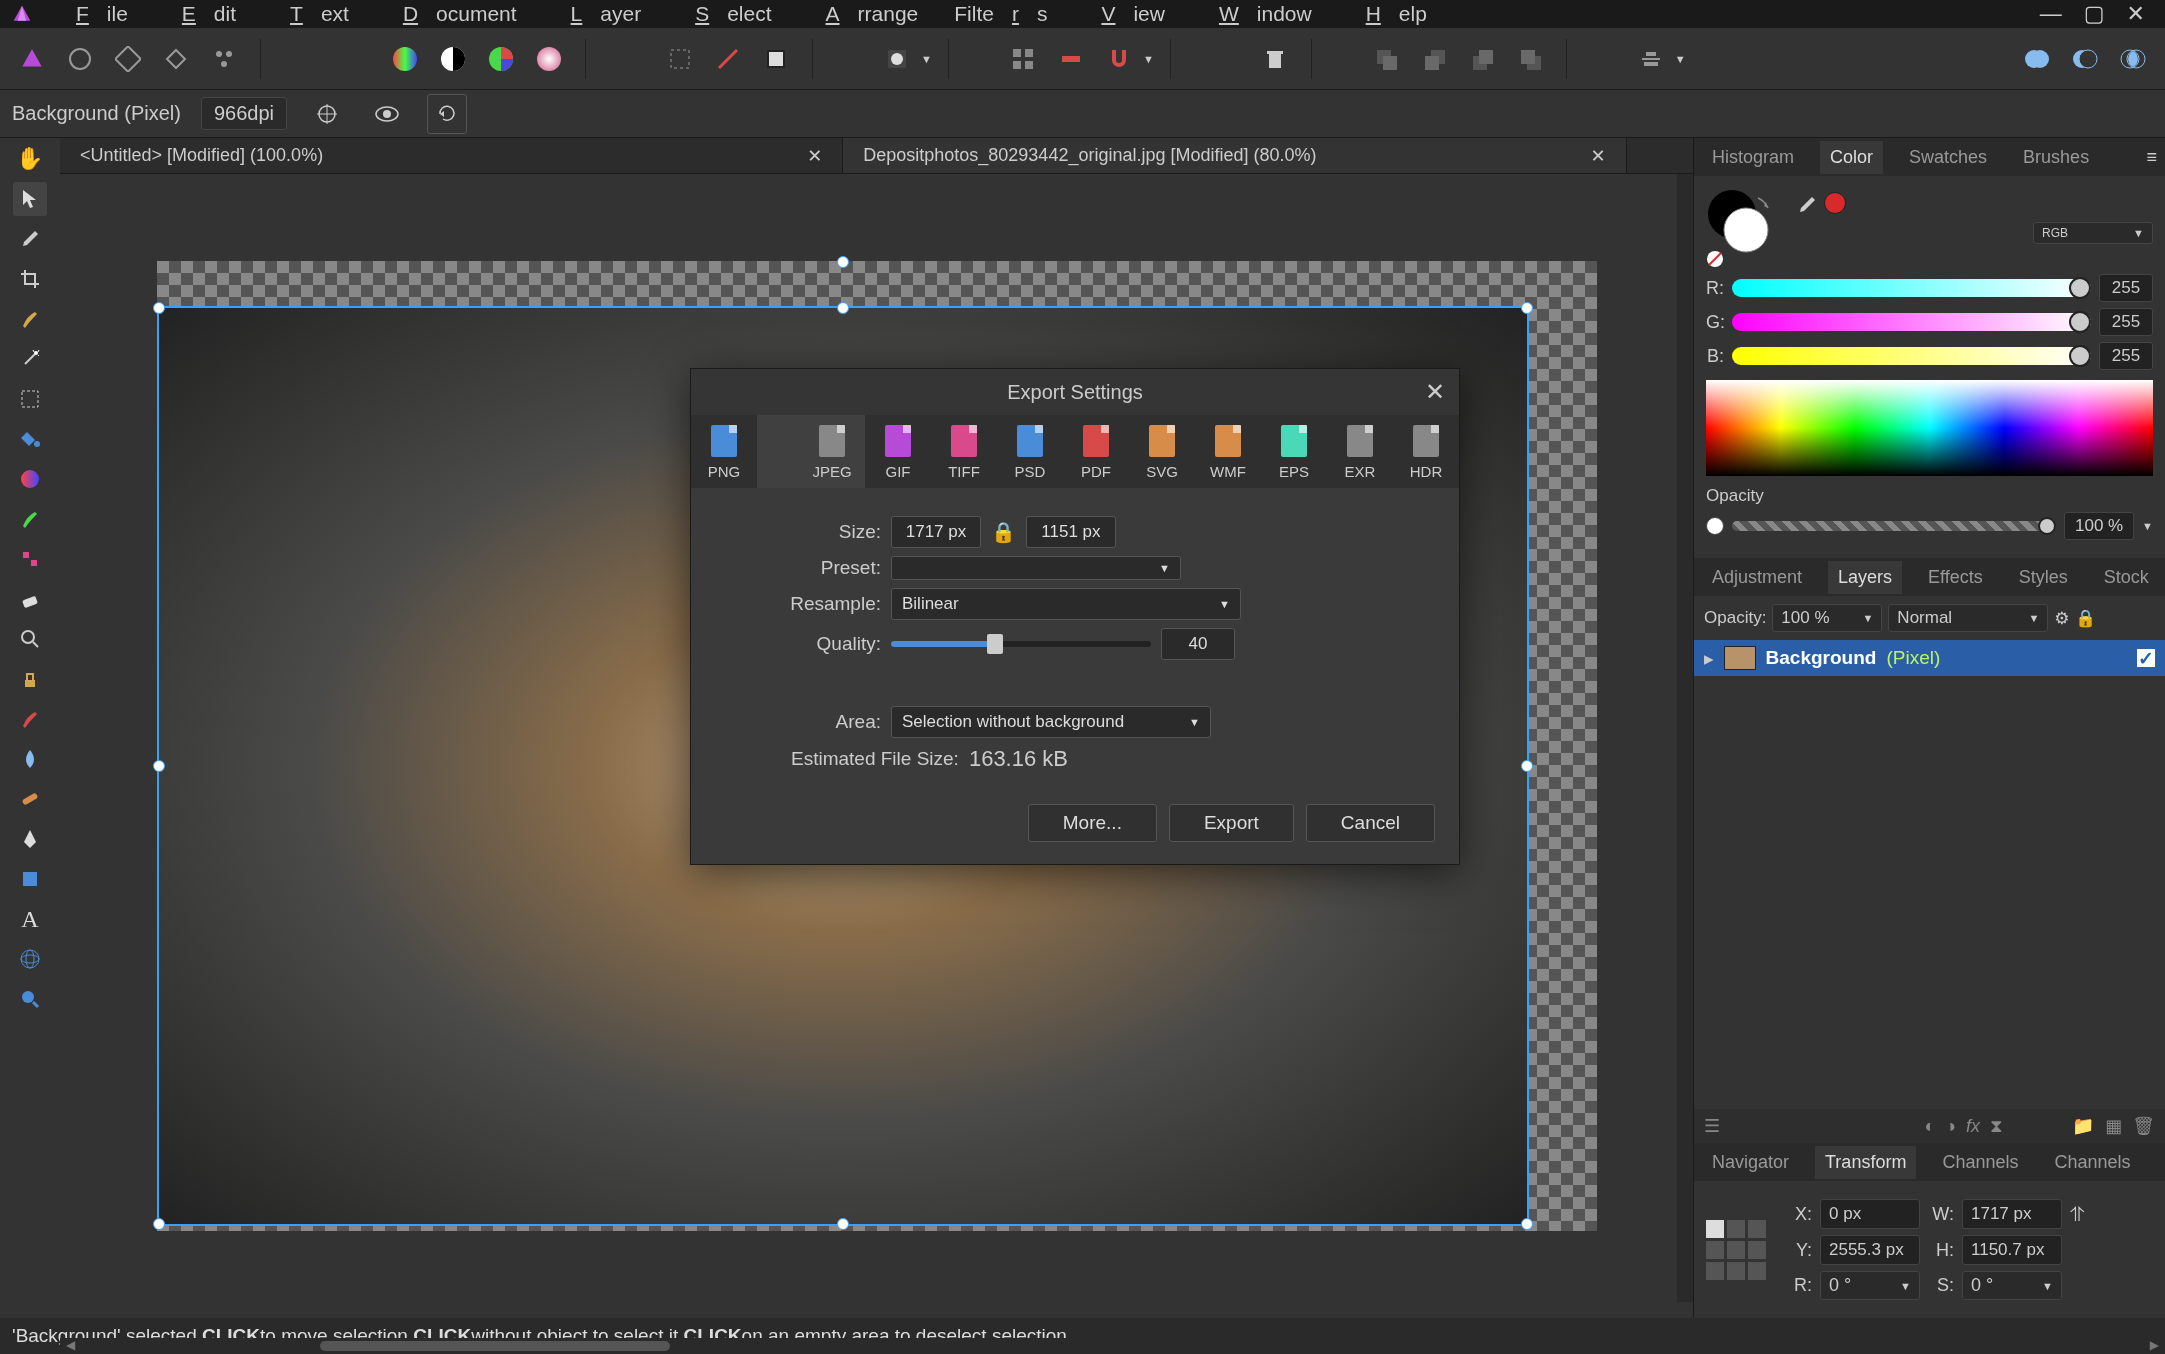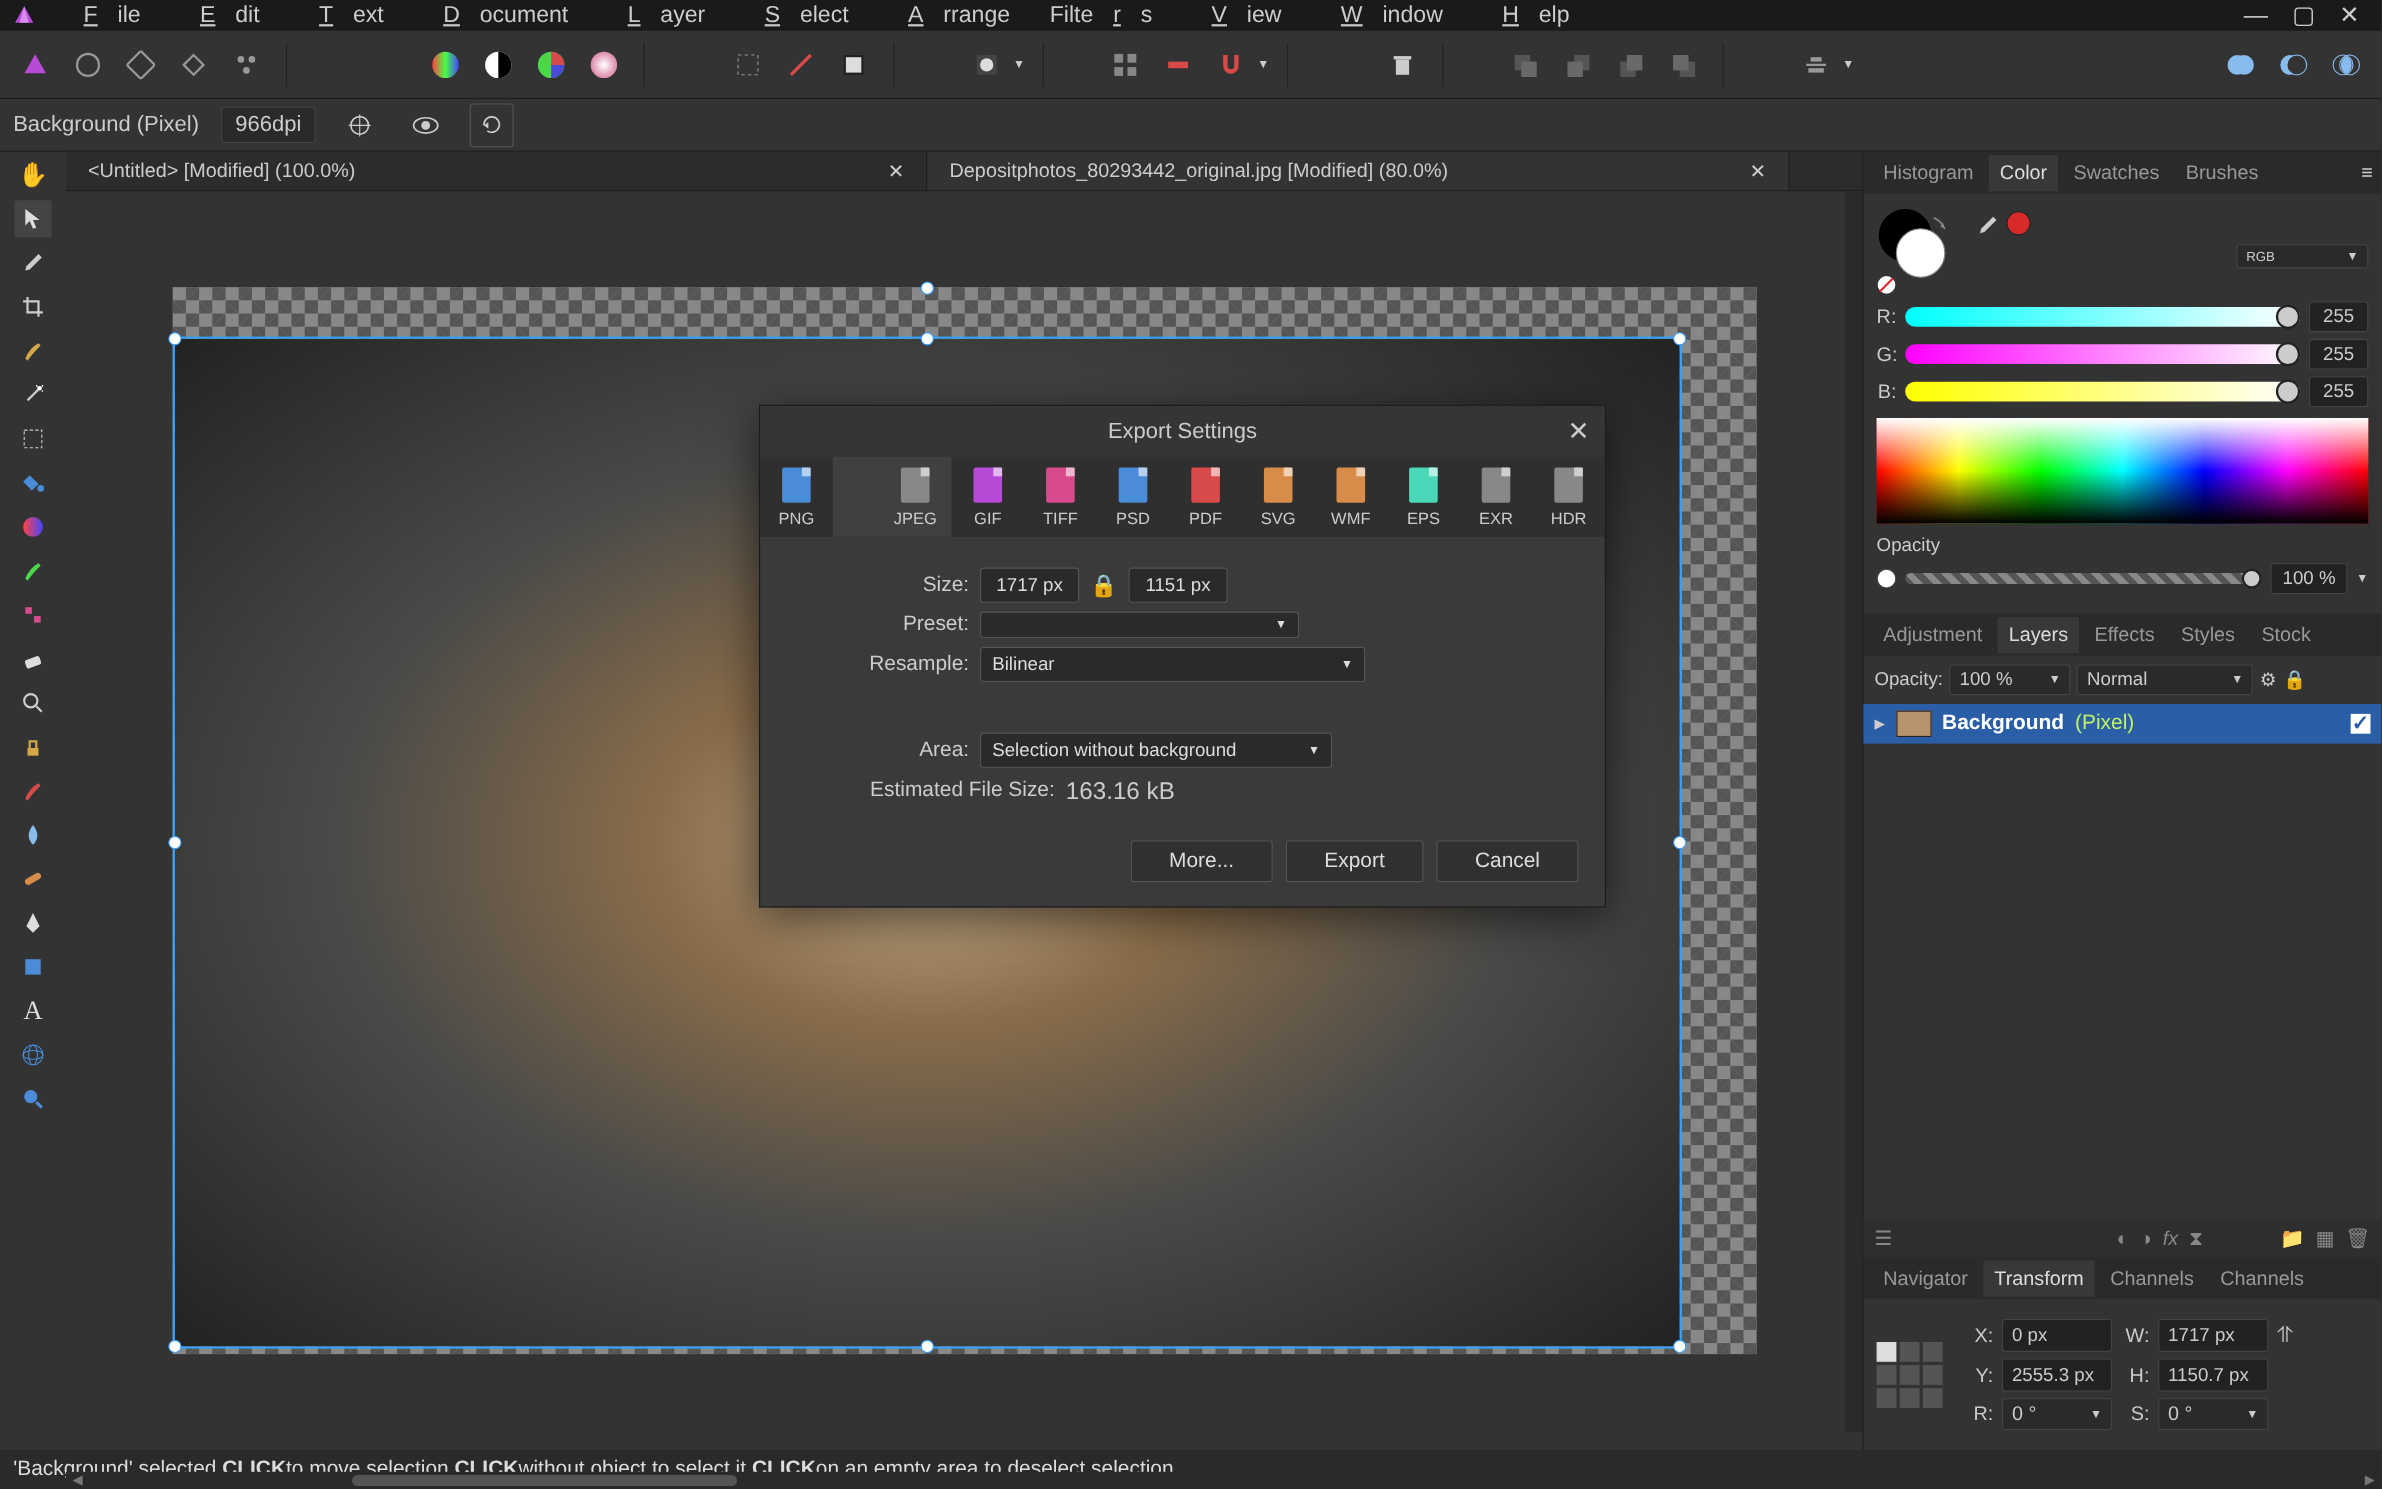--- a/index.html
+++ b/index.html
@@ -37,21 +37,21 @@
 .canvas-area { flex:1; background:#333; position:relative; display:flex; align-items:center; justify-content:center; overflow:hidden; }
 .canvas-bg { width:1440px; height:970px; background-image:linear-gradient(45deg,#555 25%,transparent 25%),linear-gradient(-45deg,#555 25%,transparent 25%),linear-gradient(45deg,transparent 75%,#555 75%),linear-gradient(-45deg,transparent 75%,#555 75%); background-size:24px 24px; background-position:0 0,0 12px,12px -12px,-12px 0; background-color:#888; position:relative; }
 .photo { position:absolute; left:0; top:45px; width:1372px; height:920px; background:radial-gradient(ellipse at center,#c8b090 0%,#8a6d4a 25%,#4a4a48 55%,#222 100%); border:2px solid #3aa0ff; }
 .sel-handle { width:12px; height:12px; background:#fff; border:1px solid #3aa0ff; border-radius:50%; position:absolute; }
 .scrollbar-h { position:absolute; bottom:0; left:60px; right:0; height:16px; background:#2a2a2a; }
 .scroll-thumb-h { position:absolute; left:260px; width:350px; height:10px; top:3px; background:#555; border-radius:5px; }
 .scrollbar-v { position:absolute; right:0; top:0; bottom:16px; width:16px; background:#2a2a2a; }
 
 
 .rightpanels { width:472px; background:#333; border-left:1px solid #1a1a1a; display:flex; flex-direction:column; }
-.panel-tabs { display:flex; background:#2a2a2a; height:38px; align-items:center; padding:0 8px; gap:4px; font-size:18px; }
+.panel-tabs { display:flex; background:#2a2a2a; height:38px; align-items:center; padding:0 8px; gap:16px; font-size:18px; }
 .panel-tab { padding:6px 10px; cursor:pointer; color:#999; }
 .panel-tab.active { background:#383838; color:#ddd; }
 .panel-body { padding:12px; }
 .color-well { position:relative; height:80px; }
 .slider-row { display:flex; align-items:center; gap:8px; margin:6px 0; font-size:18px; }
 .slider-row label { width:18px; text-align:right; }
 .slider-track { flex:1; height:18px; border-radius:9px; position:relative; }
 .slider-knob { position:absolute; right:0; top:-2px; width:22px; height:22px; background:#ccc; border:2px solid #222; border-radius:50%; }
 .val-box { width:54px; background:#222; border:1px solid #444; text-align:center; padding:3px 0; font-size:17px; border-radius:3px;}
 .spectrum { height:96px; background:linear-gradient(to right,#f00,#ff0,#0f0,#0ff,#00f,#f0f,#f00); position:relative; }
@@ -733,20 +733,28 @@
           <span class="caret">▼</span>
         </div>
     </div>
     <div class="form-row">
       <label>Resample:</label>
       <div class="dlg-select" style="width:350px">
           <span>Bilinear</span>
           <span class="caret">▼</span>
         </div>
     </div>
+    <div class="form-row">
+      <label>Quality:</label>
+      <div class="dlg-slider">
+        <div class="dlg-slider-fill"></div>
+          <div class="dlg-slider-knob"></div>
+      </div>
+      <input class="dlg-input" style="width: 74px;" value="40">
+    </div>
     <div style="height:30px"></div>
     <div class="form-row">
       <label>Area:</label>
       <div class="dlg-select" style="width:320px">
           <span>Selection without background</span>
           <span class="caret">▼</span>
         </div>
     </div>
     <div class="form-row" style="margin-top:4px">
       <label style="width:auto;margin-left:70px">Estimated File Size:</label>

